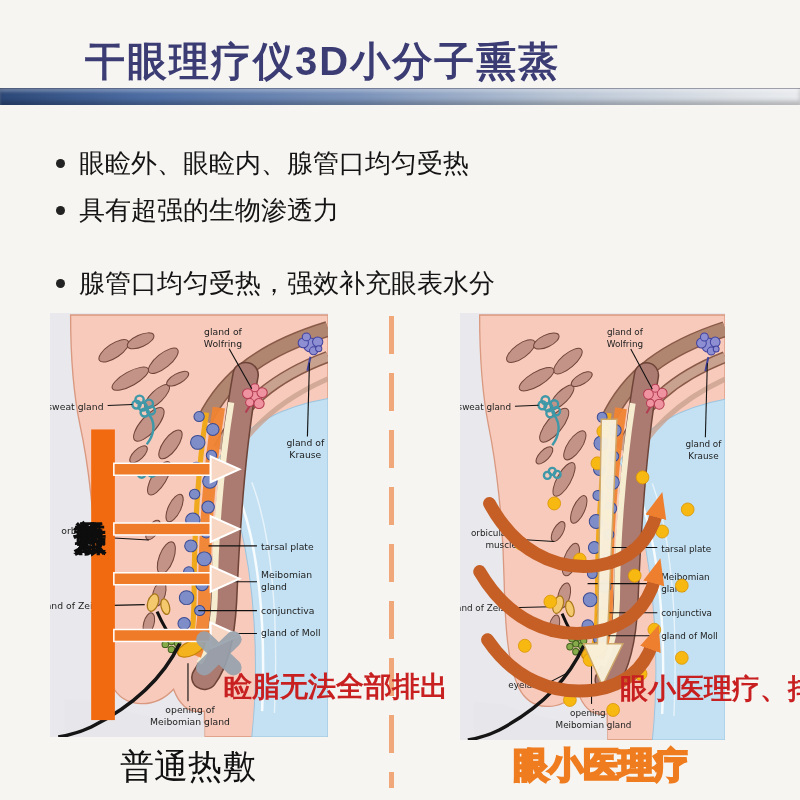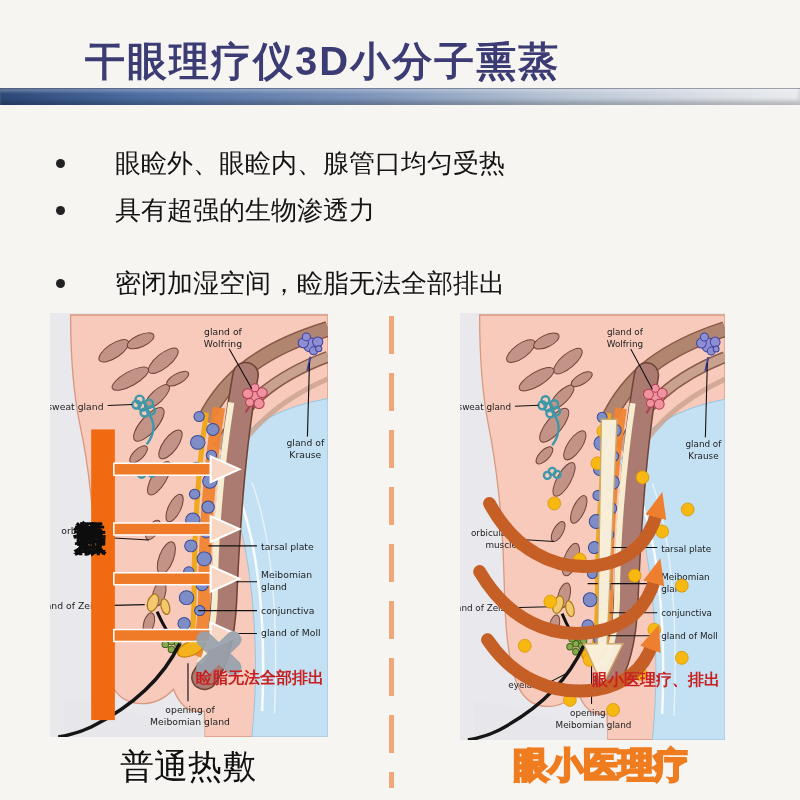--- a/index.html
+++ b/index.html
@@ -3,30 +3,30 @@
 <meta charset="utf-8">
 <style>
   html,body{margin:0;padding:0;}
   .page{position:relative;width:800px;height:800px;background:#f7f5f2;overflow:hidden;
         font-family:"Liberation Sans","DejaVu Sans",sans-serif;}
   .title{position:absolute;left:85px;top:34px;font-size:40px;font-weight:700;
          color:#3c3c74;letter-spacing:2px;white-space:nowrap;}
   .grad-bar{position:absolute;left:0;top:88px;width:800px;height:17px;
          background:linear-gradient(90deg,#2c4878 0%,#4d6da3 18%,#7b93ba 45%,#b9c5d5 70%,#dfe3e8 92%,#e9ebee 100%);
          box-shadow:inset 0 4px 3px rgba(255,255,255,.25),inset 0 -4px 4px rgba(0,0,0,.22),inset 0 1px 0 rgba(0,0,30,.45);}
-  .bullet-row{position:absolute;left:56px;width:700px;display:flex;align-items:flex-start;gap:36px;}
+  .bullet-row{position:absolute;left:56px;width:700px;display:flex;align-items:flex-start;}
   .bullet-dot{width:9px;height:9px;border-radius:50%;background:#222;margin-top:11px;flex:0 0 9px;}
   .bullet-text{margin-left:14px;font-size:26px;color:#141414;line-height:1.2;white-space:nowrap;}
   .panel{position:absolute;background:#d946ef;}
   .panel svg{display:block;width:100%;height:100%;}
   .divider{position:absolute;left:389px;top:316px;width:5px;height:472px;
          background:repeating-linear-gradient(to bottom,#f0a87a 0 38px,transparent 38px 57px);}
   .vtext{position:absolute;left:74px;top:492px;writing-mode:vertical-rl;text-orientation:upright;
          font-size:33px;font-weight:700;color:#0d0d0d;letter-spacing:2px;line-height:1;}
-  .red-note{position:absolute;font-size:16px;font-weight:700;color:#c82020;white-space:nowrap;}
+  .red-note{position:absolute;font-size:28px;font-weight:700;color:#c82020;white-space:nowrap;margin-left:28px;}
   .caption{position:absolute;text-align:center;white-space:nowrap;}
   .caption-left{left:108px;top:744px;width:160px;font-size:34px;color:#111;}
   .caption-right{left:505px;top:742px;width:192px;font-size:35px;font-weight:700;color:#0f172a;
          -webkit-text-stroke:2.5px #ef7d1f;}
 </style>
 </head>
 <body>
 
 <div class="page">
 
@@ -36,21 +36,21 @@
   <div class="bullet-row" style="top:148px">
     <div class="bullet-dot"></div>
     <div class="bullet-text">眼睑外、眼睑内、腺管口均匀受热</div>
   </div>
   <div class="bullet-row" style="top:195px">
     <div class="bullet-dot"></div>
     <div class="bullet-text">具有超强的生物渗透力</div>
   </div>
   <div class="bullet-row" style="top:268px">
     <div class="bullet-dot"></div>
-    <div class="bullet-text">密闭加湿空间，睑脂无法全部排出</div>
+    <div class="bullet-text">腺管口均匀受热，强效补充眼表水分</div>
   </div>
 
   <div class="panel" id="panel-left" style="left:50px;top:313px;width:278px;height:424px">
       <svg viewBox="0 0 270 426" preserveAspectRatio="none">
         <rect x="0" y="0" width="270" height="426" fill="#e9e8ec"></rect>
         <path d="M 20,2 L 270,2 L 270,426 L 150,426 L 150,400 C 140,402 128,400 120,378 C 102,398 72,398 60,374 C 48,350 46,308 45,268 C 44,208 37,150 29,112 C 23,82 20,42 20,2 Z" fill="#f7cabb" stroke="#d9987f" stroke-width="1.3"></path>
         <path d="M 162,148 C 190,112 226,94 270,86 L 270,426 L 196,426 C 204,350 198,268 184,210 C 178,184 172,162 162,148 Z" fill="#c3e1f3" stroke="#9cc4de" stroke-width="1"></path>
         <path d="M 180,176 C 202,226 210,310 206,400" fill="none" stroke="#ffffff" stroke-width="2.5" opacity="0.85"></path>
         <path d="M 196,170 C 216,224 222,310 218,402" fill="none" stroke="#ffffff" stroke-width="1.4" opacity="0.6"></path>
         <path d="M 270,16 C 210,35 172,62 150,108" fill="none" stroke="#8a5a48" stroke-width="16"></path>

